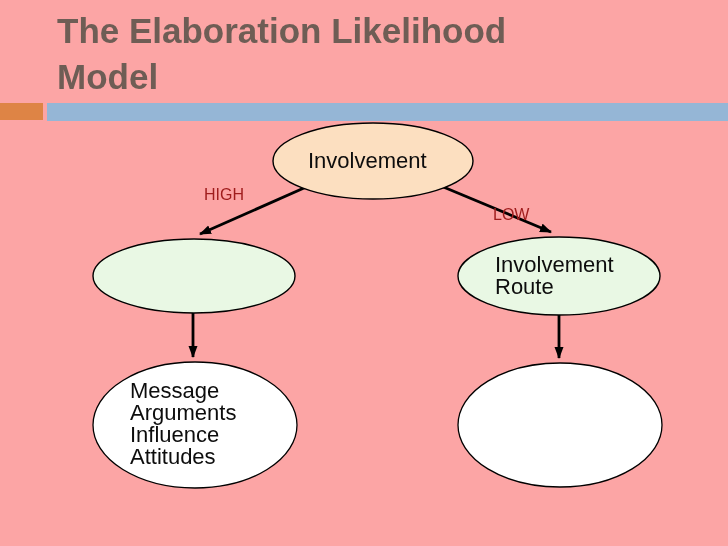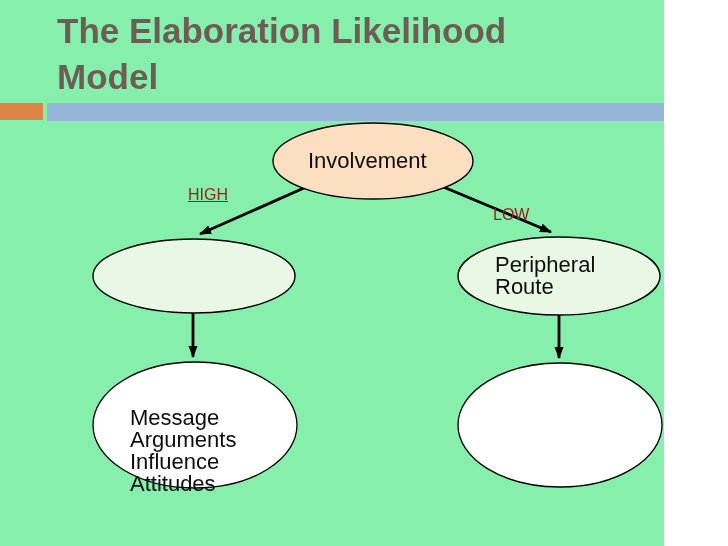--- a/index.html
+++ b/index.html
@@ -1,20 +1,20 @@
 <!DOCTYPE html>
 <html><head>
 <meta charset="utf-8">
 <style>
   html, body { margin: 0; padding: 0; }
   .slide {
     position: relative;
-    width: 664px;
+    width: 728px;
     height: 546px;
-    background: #86efac;
+    background: #fca5a5;
     overflow: hidden;
     font-family: "Liberation Sans", sans-serif;
   }
   .title {
     position: absolute;
     left: 57px;
     top: 8px;
     width: 560px;
     font-size: 35px;
     font-weight: bold;
@@ -44,28 +44,28 @@
   }
   .node-label {
     position: absolute;
     font-size: 22px;
     line-height: 22px;
     color: #0d0d0d;
   }
   .lbl-involvement { left: 308px; top: 150px; width: 130px; white-space: nowrap; }
   .lbl-central     { left: 130px; top: 265px; width: 140px; white-space: nowrap; }
   .lbl-peripheral  { left: 495px; top: 254px; width: 105px; }
-  .lbl-message     { left: 130px; top: 380px; width: 100px; margin-top: 27px; }
+  .lbl-message     { left: 130px; top: 380px; width: 100px; }
   .lbl-cues        { left: 496px; top: 380px; width: 100px; }
   .branch-label {
     position: absolute;
     font-size: 16px;
     color: #a01d1d;
   }
-  .lbl-high { left: 188px; top: 186px; text-decoration: underline; }
+  .lbl-high { left: 204px; top: 186px; }
   .lbl-low  { left: 493px; top: 186px; }
 </style>
 </head>
 <body>
 
 <div class="slide">
 
   <div class="title" style="color: rgb(110, 93, 85);">The Elaboration Likelihood Model</div>
 
   <div class="accent-orange" style="background-color: rgb(222, 132, 69);"></div>
@@ -91,18 +91,18 @@
     <ellipse cx="560" cy="425" rx="102" ry="62" stroke="#000000" stroke-width="1.3" fill="#ffffff"></ellipse>
   </svg>
 
   <div class="node-label lbl-involvement">Involvement</div>
 
   <div class="branch-label lbl-high" style="color: rgb(160, 29, 29);">HIGH</div>
 
   <div class="branch-label lbl-low" style="color: rgb(160, 29, 29); margin-top: 20px;">LOW</div>
 
 
-  <div class="node-label lbl-peripheral">Peripheral Route</div>
+  <div class="node-label lbl-peripheral">Involvement Route</div>
 
   <div class="node-label lbl-message">Message Arguments Influence Attitudes</div>
 
 
 </div>
 
 </body></html>

